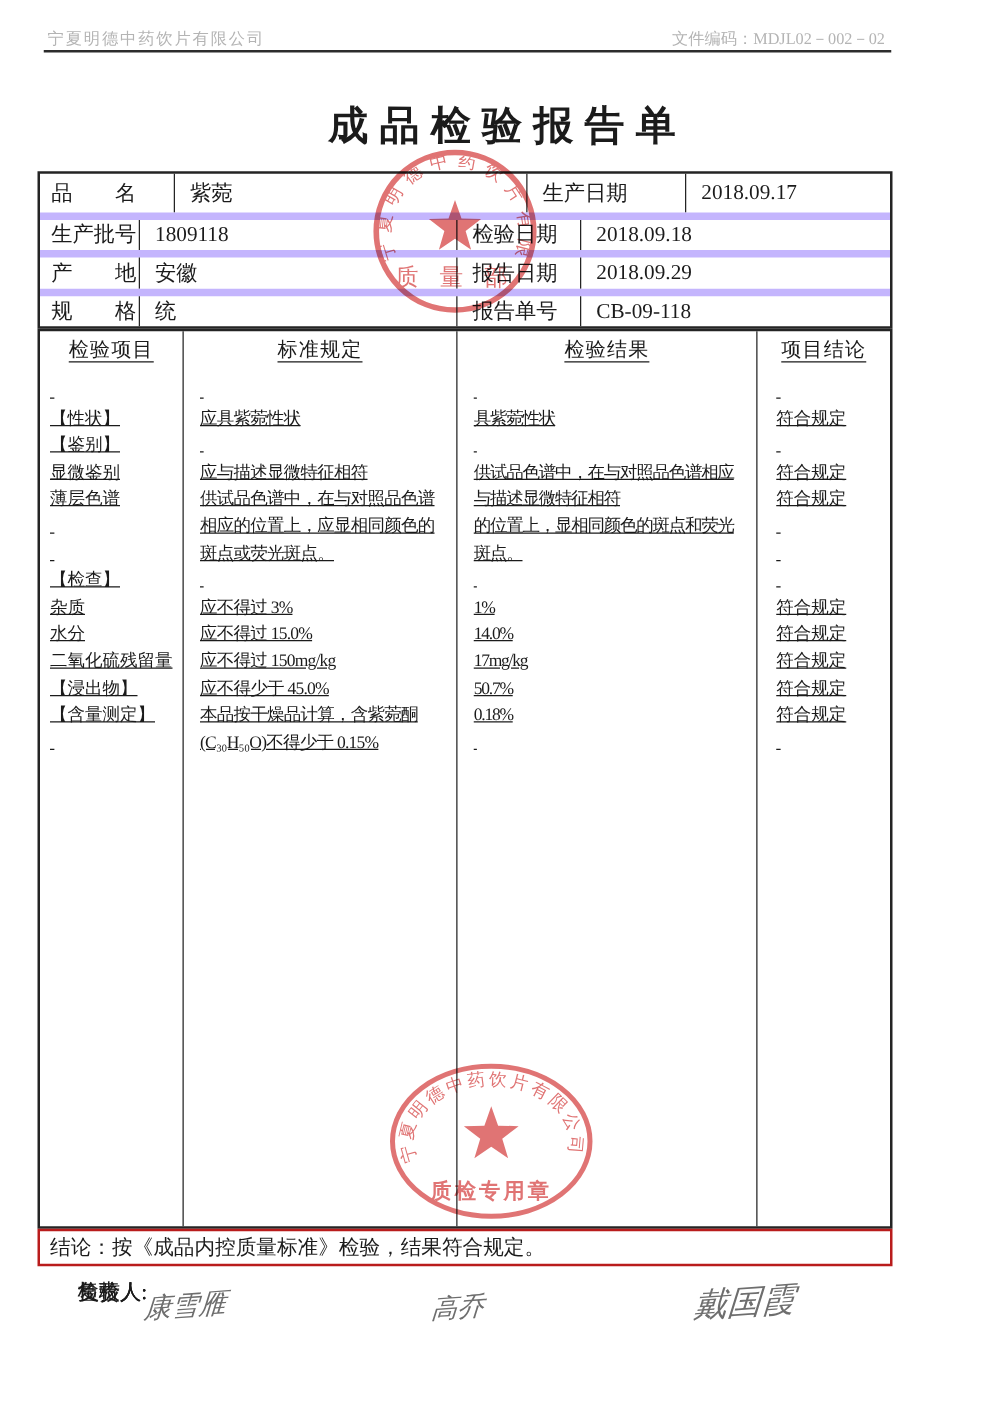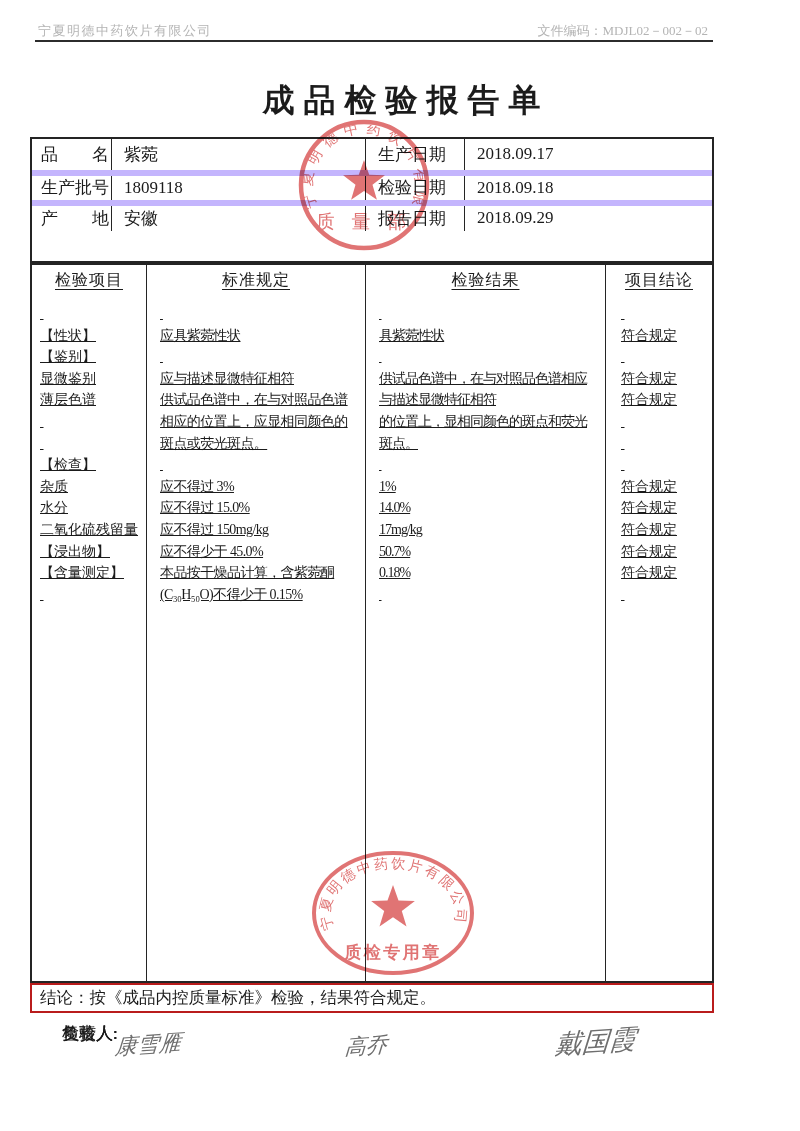--- a/index.html
+++ b/index.html
@@ -14,21 +14,21 @@
   .hdr-code    { position:absolute; right:92px; top:22px; font-size:13px; color:#b4b4b4; white-space:nowrap; }
   .hdr-rule    { position:absolute; left:35px; top:40px; width:678px; height:2px; background:#2c2c2c; }
   
   .doc-title { position:absolute; left:12px; right:0; top:79px; text-align:center;
                font-size:32px; font-weight:bold; letter-spacing:9px; white-space:nowrap; }
   
   .info-table { position:absolute; left:30px; top:137px; width:684px; height:126px;
                 border:2px solid #242424; box-sizing:border-box;
                 display:grid; grid-template-rows:repeat(4,1fr); }
   .irow { display:grid; grid-template-columns:79px 254px 99px 1fr; border-top:6px solid #c4b5fd; min-height:0; }
-  .irow:first-child { border-top:none; }
+  .irow:first-child { border-top:none;gap:28px; }
   .icell { display:flex; align-items:center; font-size:17px; border-left:1px solid #242424;
            padding-left:12px; box-sizing:border-box; white-space:nowrap; overflow:visible; }
   .icell.first { border-left:none; padding-left:9px; }
   
   .main-table { position:absolute; left:30px; top:263px; width:684px; height:720px;
                 border:2px solid #242424; box-sizing:border-box;
                 display:grid; grid-template-columns:114px 219px 240px 1fr; }
   .mcol { border-left:1px solid #242424; box-sizing:border-box; overflow:hidden; }
   .mcol.first { border-left:none; }
   .mhead { height:38px; display:flex; justify-content:center; padding-top:5px; box-sizing:border-box;
@@ -82,20 +82,26 @@
       <div class="icell">1809118</div>
       <div class="icell">检验日期</div>
       <div class="icell">2018.09.18</div>
     </div>
     <div class="irow">
       <div class="icell first">产　　地</div>
       <div class="icell">安徽</div>
       <div class="icell">报告日期</div>
       <div class="icell">2018.09.29</div>
     </div>
+    <div class="irow">
+      <div class="icell first">规　　格</div>
+      <div class="icell">统</div>
+      <div class="icell">报告单号</div>
+      <div class="icell">CB-09-118</div>
+    </div>
   </div>
 
   <div class="main-table">
     <div class="mcol mcol-item first">
       <div class="mhead">
           <span>检验项目</span>
         </div>
       <div class="mlines">
           <div class="tline">&nbsp;</div>
           <div class="tline">【性状】</div>

